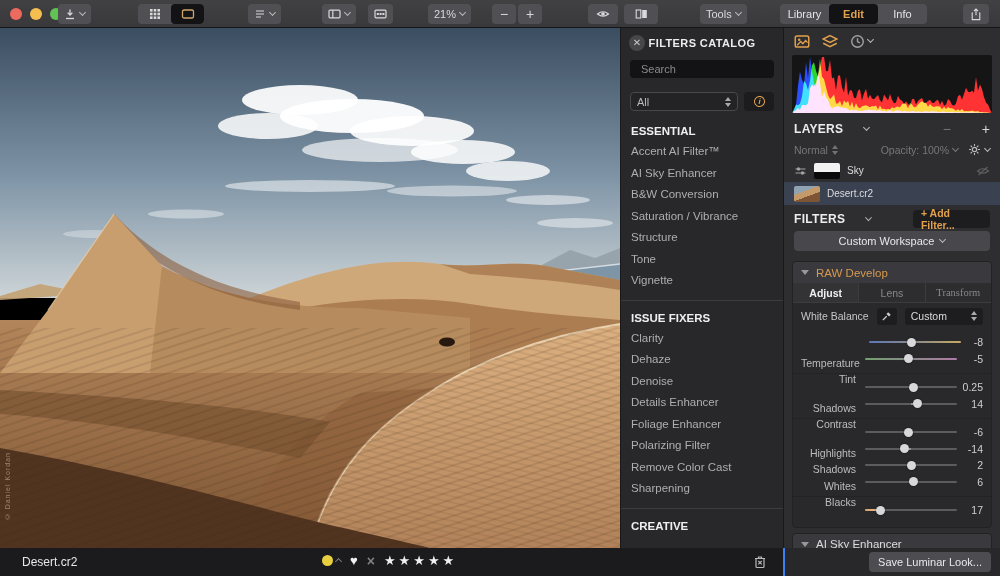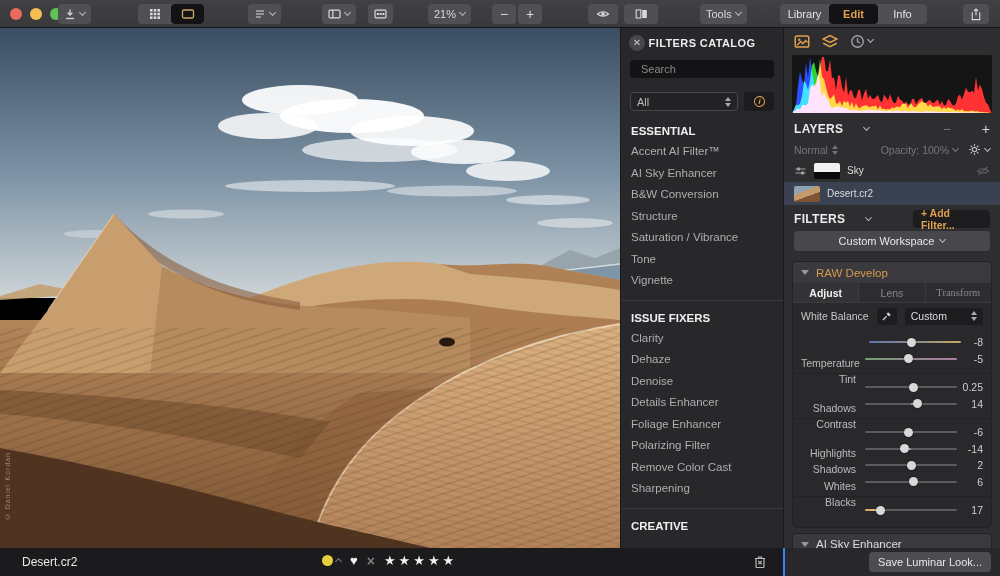--- a/index.html
+++ b/index.html
@@ -352,22 +352,22 @@
     </div>
     <div class="cat-info">
       <span class="circle-i">i</span>
     </div>
   </div>
   <div id="catalog-list">
       <div class="cat-section-title">ESSENTIAL</div>
       <div class="cat-item">Accent AI Filter™</div>
       <div class="cat-item">AI Sky Enhancer</div>
       <div class="cat-item">B&amp;W Conversion</div>
+      <div class="cat-item">Saturation / Vibrance</div>
       <div class="cat-item">Structure</div>
-      <div class="cat-item">Saturation / Vibrance</div>
       <div class="cat-item">Tone</div>
       <div class="cat-item">Vignette</div>
       <div class="cat-divider"></div>
       <div class="cat-section-title">ISSUE FIXERS</div>
       <div class="cat-item">Clarity</div>
       <div class="cat-item">Dehaze</div>
       <div class="cat-item">Denoise</div>
       <div class="cat-item">Details Enhancer</div>
       <div class="cat-item">Foliage Enhancer</div>
       <div class="cat-item">Polarizing Filter</div>

